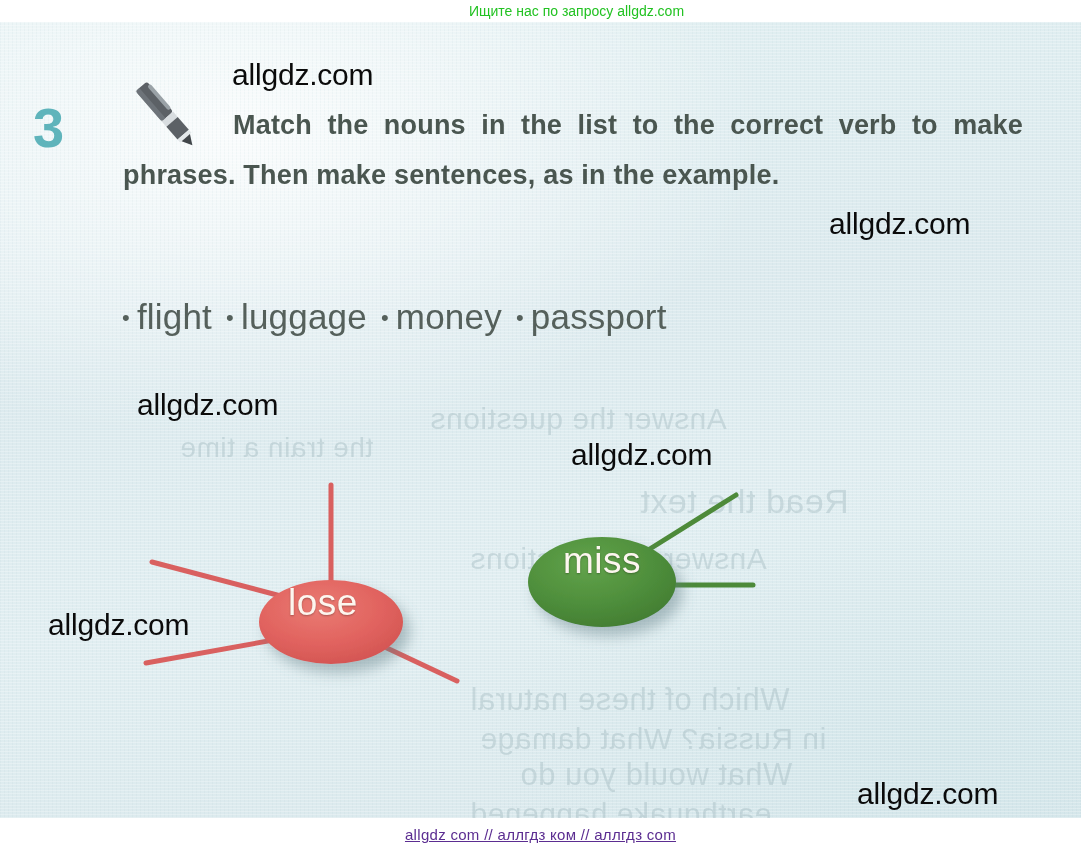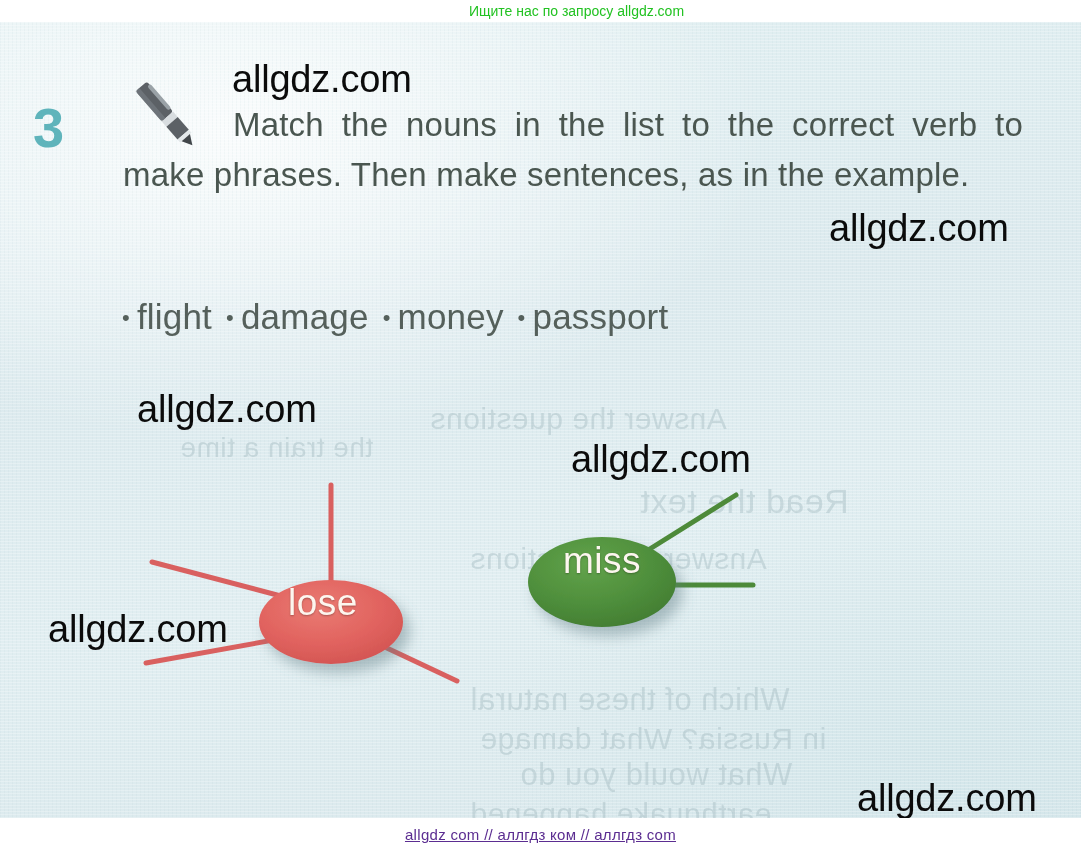--- a/index.html
+++ b/index.html
@@ -100,22 +100,22 @@
     left: 124px;
     top: 52px;
     width: 82px;
     height: 84px;
   }
   #instruction {
     position: absolute;
     left: 123px;
     top: 78px;
     width: 900px;
-    font-size: 33px;
-    font-weight: normal;
+    font-size: 27px;
+    font-weight: bold;
     line-height: 50px;
     color: #4a5650;
     font-family: "Liberation Sans", sans-serif;
     text-align: justify;
     text-indent: 110px;
     letter-spacing: 0.2px;
   }
 
   
   #word-list {
@@ -165,21 +165,21 @@
     font-family: "Liberation Sans", sans-serif;
     letter-spacing: 0.2px;
     white-space: nowrap;
   }
 
   
   .wm {
     position: absolute;
     color: #0b0b0b;
     font-family: "Liberation Sans", sans-serif;
-    font-size: 38px;
+    font-size: 30px;
     white-space: nowrap;
     letter-spacing: -0.2px;
   }
 </style>
 </head>
 <body>
 
 <div id="page">
 
   <div id="banner-top" class="banner">Ищите нас по запросу allgdz.com</div>
@@ -209,21 +209,21 @@
         <rect x="35" y="68" width="15" height="4" fill="#e3e8ea"></rect>
         <polygon points="37,72 48,72 42.5,82" fill="#41464a"></polygon>
         <rect x="47" y="8" width="4" height="32" rx="2" fill="#9aa2a7"></rect>
         <rect x="35" y="4" width="5" height="40" fill="#7c8389" opacity="0.55"></rect>
       </g>
     </svg>
 
     <div id="instruction">Match the nouns in the list to the correct verb to make phrases. Then make sentences, as in the example.</div>
 
     <div id="word-list">
-        <div><span class="w-item"><span class="bullet">•</span><span>flight</span></span><span class="w-item"><span class="bullet">•</span><span>damage</span></span><span class="w-item"><span class="bullet">•</span><span>money</span></span><span class="w-item"><span class="bullet">•</span><span>passport</span></span></div>
+        <div><span class="w-item"><span class="bullet">•</span><span>flight</span></span><span class="w-item"><span class="bullet">•</span><span>luggage</span></span><span class="w-item"><span class="bullet">•</span><span>money</span></span><span class="w-item"><span class="bullet">•</span><span>passport</span></span></div>
       </div>
 
     <svg id="diagram" viewBox="0 0 1081 796" xmlns="http://www.w3.org/2000/svg">
       <defs>
         <radialGradient id="gLose" cx="42%" cy="33%" r="78%">
           <stop offset="0%" stop-color="#ea7b73"></stop>
           <stop offset="55%" stop-color="#e1635f"></stop>
           <stop offset="100%" stop-color="#cf514f"></stop>
         </radialGradient>
         <radialGradient id="gMiss" cx="40%" cy="30%" r="80%">

